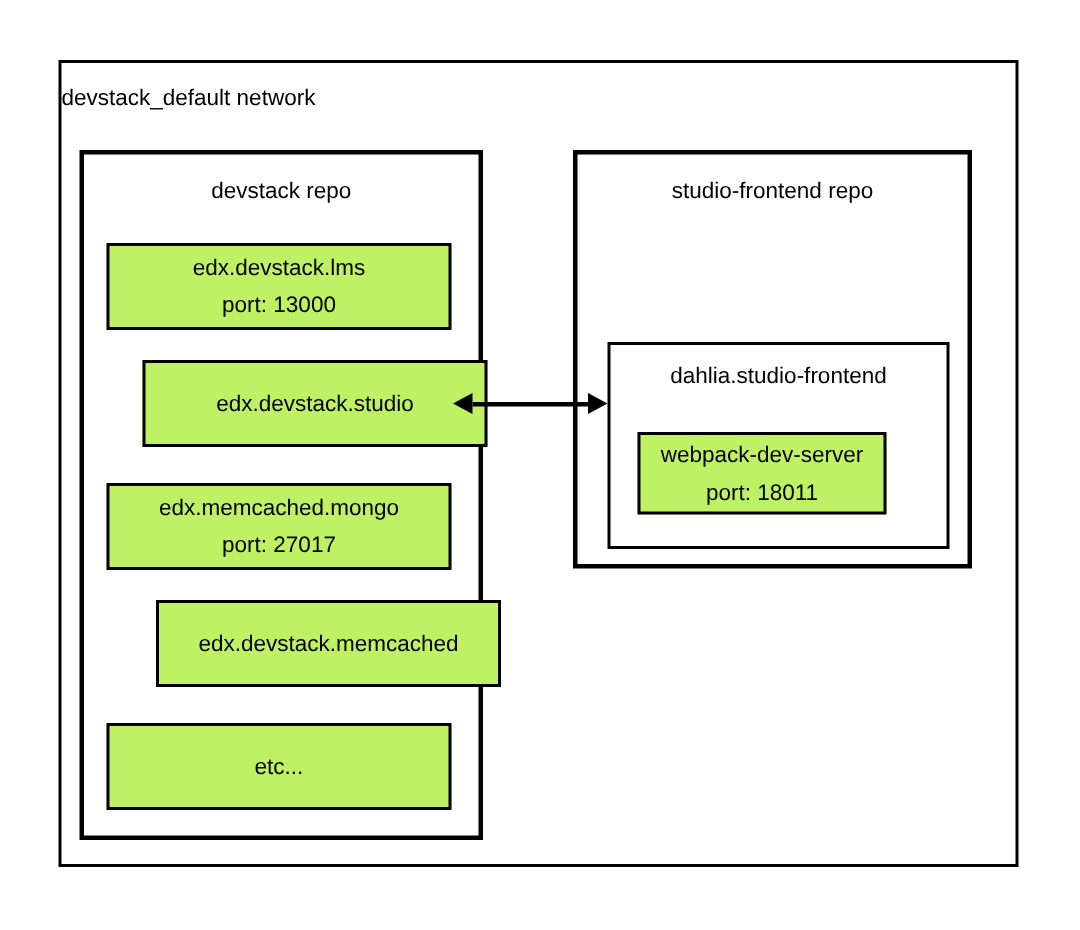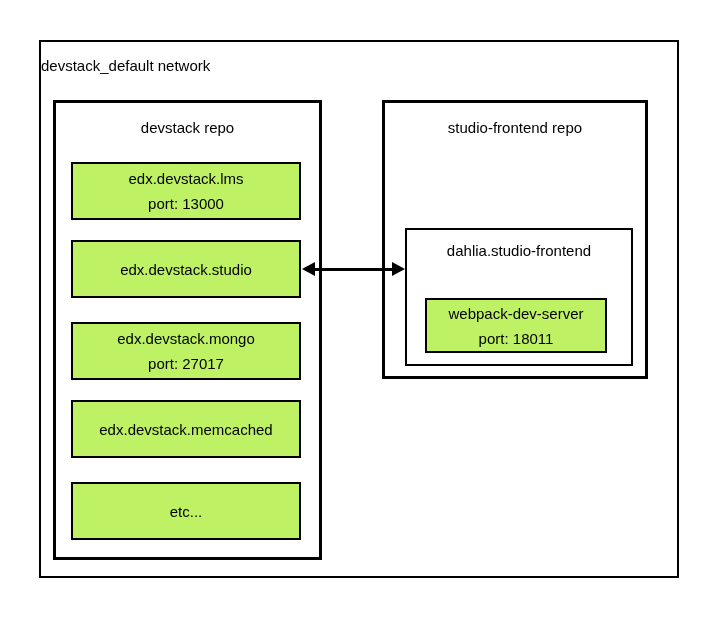--- a/index.html
+++ b/index.html
@@ -51,42 +51,42 @@
     display: flex;
     flex-direction: column;
     align-items: center;
     justify-content: center;
     text-align: center;
     font-size: 15px;
     line-height: 25px;
   }
   .repo-box.left .service-box { left: 15px; width: 230px; height: 58px; }
   .service-box.s0 { top: 59px; }
-  .service-box.s1 { top: 137px; }
+  .service-box.s1 { top: 137px; margin-left: 24px; }
   .service-box.s2 { top: 219px; }
-  .service-box.s3 { top: 297px; }
+  .service-box.s3 { top: 297px; margin-left: 33px; }
   .service-box.s4 { top: 379px; }
   .container-box {
     position: absolute;
     left: 20px; top: 97px;
     width: 228px; height: 138px;
     border: 2px solid #000000;
     background: #ffffff;
     margin-top: 28px;
   }
   .container-title {
     position: absolute; left: 0; top: 12px;
     width: 100%;
     text-align: center;
     font-size: 15px;
     line-height: 18px;
   }
   .service-box.webpack {
-    left: 18px; top: 68px;
-    width: 182px; height: 55px;
+    left: 18px; top: 58px;
+    width: 166px; height: 55px;
   }
   .arrow {
     position: absolute;
     left: 261px; top: 220px;
     width: 103px; height: 14px;
     display: flex;
     align-items: center;
   }
   .arrow .head { width: 0; height: 0; }
   .arrow .head.left  { border-top: 7px solid transparent; border-bottom: 7px solid transparent; border-right: 13px solid #000000; }
@@ -104,21 +104,21 @@
       <div class="repo-title">devstack repo</div>
 
       <div class="service-box s0">
         <span>edx.devstack.lms</span>
         <span>port: 13000</span>
       </div>
       <div class="service-box s1">
         <span>edx.devstack.studio</span>
       </div>
       <div class="service-box s2">
-        <span>edx.devstack.mongo</span>
+        <span>edx.memcached.mongo</span>
         <span>port: 27017</span>
       </div>
       <div class="service-box s3">
         <span>edx.devstack.memcached</span>
       </div>
       <div class="service-box s4">
         <span>etc...</span>
         <span></span>
       </div>
     </div>

